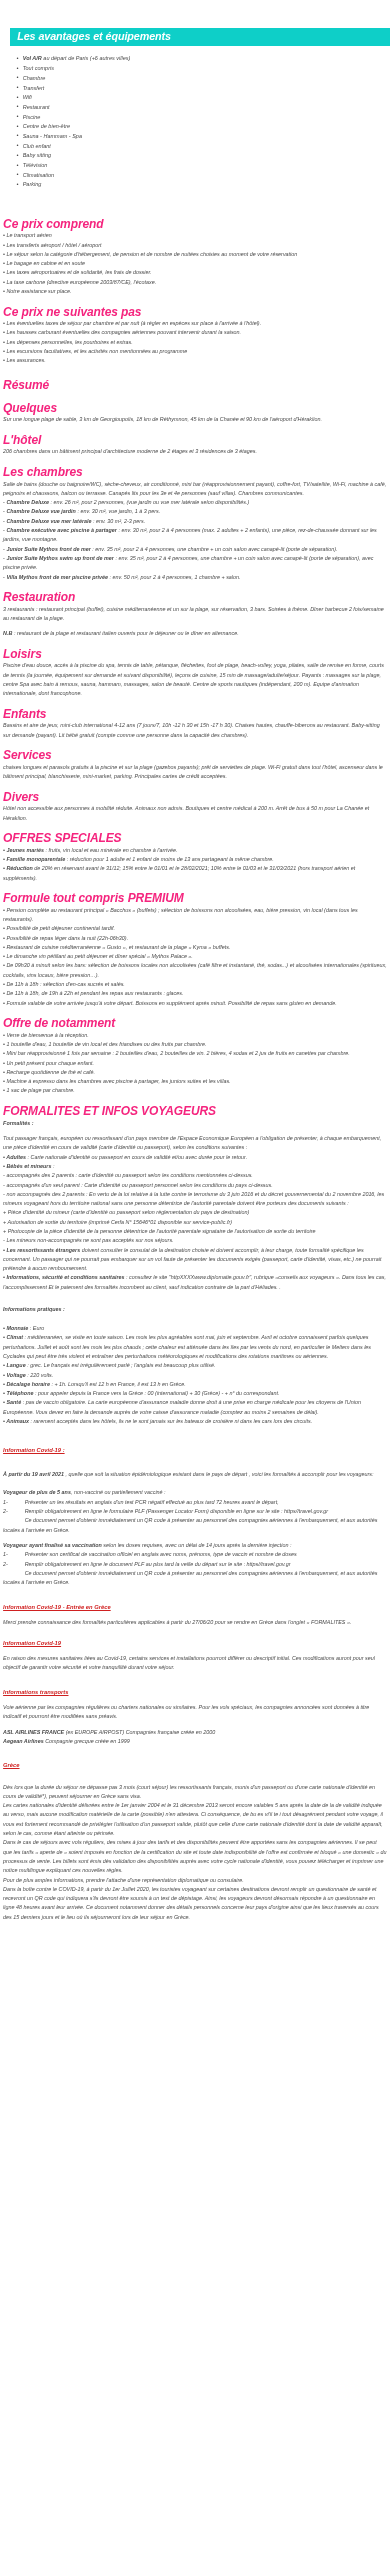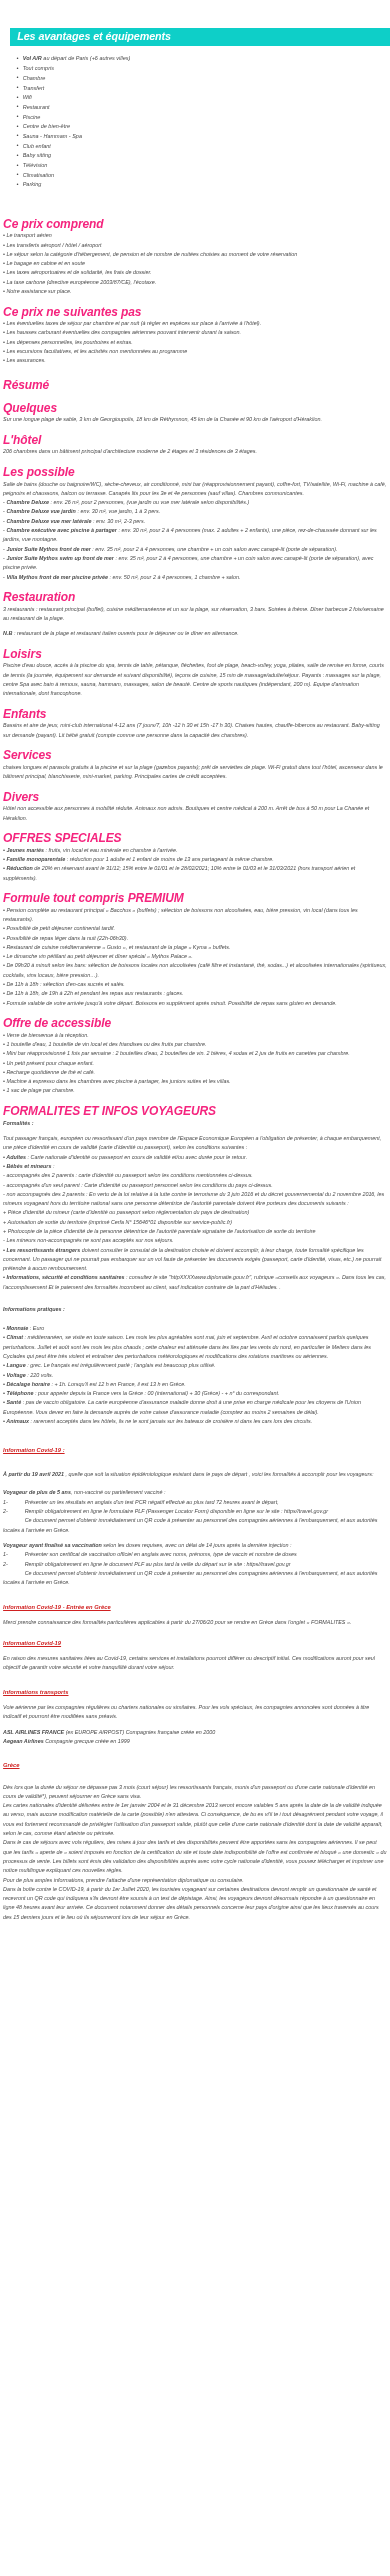--- a/index.html
+++ b/index.html
@@ -180,21 +180,21 @@
     <h2 class="pink">Quelques</h2>
     <p class="body">Sur une longue plage de sable, 3 km de Georgioupolis, 18 km de Réthymnon, 45 km de la Chanée et 90 km de l'aéroport d'Héraklion.</p>
 
     <div class="gap-md"></div>
 
     <h2 class="pink">L'hôtel</h2>
     <p class="body">206 chambres dans un bâtiment principal d'architecture moderne de 2 étages et 3 résidences de 3 étages.</p>
 
     <div class="gap-md"></div>
 
-    <h2 class="pink">Les possible</h2>
+    <h2 class="pink">Les chambres</h2>
     <p class="body">Salle de bains (douche ou baignoire/WC), sèche-cheveux, air conditionné, mini bar (réapprovisionnement payant), coffre-fort, TV/satellite, Wi-Fi, machine à café, peignoirs et chaussons, balcon ou terrasse. Canapés lits pour les 3e et 4e personnes (sauf villas). Chambres communicantes.</p>
     <div id="rooms-types">
         <div class="line"><b>- Chambre Deluxe</b><span> : env. 26 m², pour 2 personnes, (vue jardin ou vue mer latérale selon disponibilités.)</span></div>
         <div class="line"><b>- Chambre Deluxe vue jardin</b><span> : env. 30 m², vue jardin, 1 à 3 pers.</span></div>
         <div class="line"><b>- Chambre Deluxe vue mer latérale</b><span> : env. 30 m², 2-3 pers.</span></div>
         <div class="line"><b>- Chambre exécutive avec piscine à partager</b><span> : env. 30 m², pour 2 à 4 personnes (max. 2 adultes + 2 enfants), une pièce, rez-de-chaussée donnant sur les jardins, vue montagne.</span></div>
         <div class="line"><b>- Junior Suite Mythos front de mer</b><span> : env. 35 m², pour 2 à 4 personnes, une chambre + un coin salon avec canapé-lit (porte de séparation).</span></div>
         <div class="line"><b>- Junior Suite Mythos swim up front de mer</b><span> : env. 35 m², pour 2 à 4 personnes, une chambre + un coin salon avec canapé-lit (porte de séparation), avec piscine privée.</span></div>
         <div class="line"><b>- Villa Mythos front de mer piscine privée</b><span> : env. 50 m², pour 2 à 4 personnes, 1 chambre + salon.</span></div>
       </div>
@@ -245,21 +245,21 @@
         <div class="line">• Restaurant de cuisine méditerranéenne « Gusto », et restaurant de la plage « Kyma » buffets.</div>
         <div class="line">• Le dimanche vin pétillant au petit déjeuner et dîner spécial « Mythos Palace ».</div>
         <div class="line">• De 09h30 à minuit selon les bars: sélection de boissons locales non alcoolisées (café filtre et instantané, thé, sodas...) et alcoolisées internationales (spiritueux, cocktails, vins locaux, bière pression…).</div>
         <div class="line">• De 11h à 18h : sélection d'en-cas sucrés et salés.</div>
         <div class="line">• De 11h à 18h, de 19h à 22h et pendant les repas aux restaurants : glaces.</div>
         <div class="line">• Formule valable de votre arrivée jusqu'à votre départ. Boissons en supplément après minuit. Possibilité de repas sans gluten en demande.</div>
       </div>
 
     <div class="gap-md"></div>
 
-    <h2 class="pink">Offre de accessible</h2>
+    <h2 class="pink">Offre de notamment</h2>
     <div id="bienvenue-items">
         <div class="line">• Verre de bienvenue à la réception.</div>
         <div class="line">• 1 bouteille d'eau, 1 bouteille de vin local et des friandises ou des fruits par chambre.</div>
         <div class="line">• Mini bar réapprovisionné 1 fois par semaine : 2 bouteilles d'eau, 2 bouteilles de vin.  2 bières, 4 sodas et 2 jus de fruits en canettes par chambre.</div>
         <div class="line">• Un petit présent pour chaque enfant.</div>
         <div class="line">• Recharge quotidienne de thé et café.</div>
         <div class="line">• Machine à expresso dans les chambres avec piscine à partager, les juniors suites et les villas.</div>
         <div class="line">• 1 sac de plage par chambre.</div>
       </div>
 

